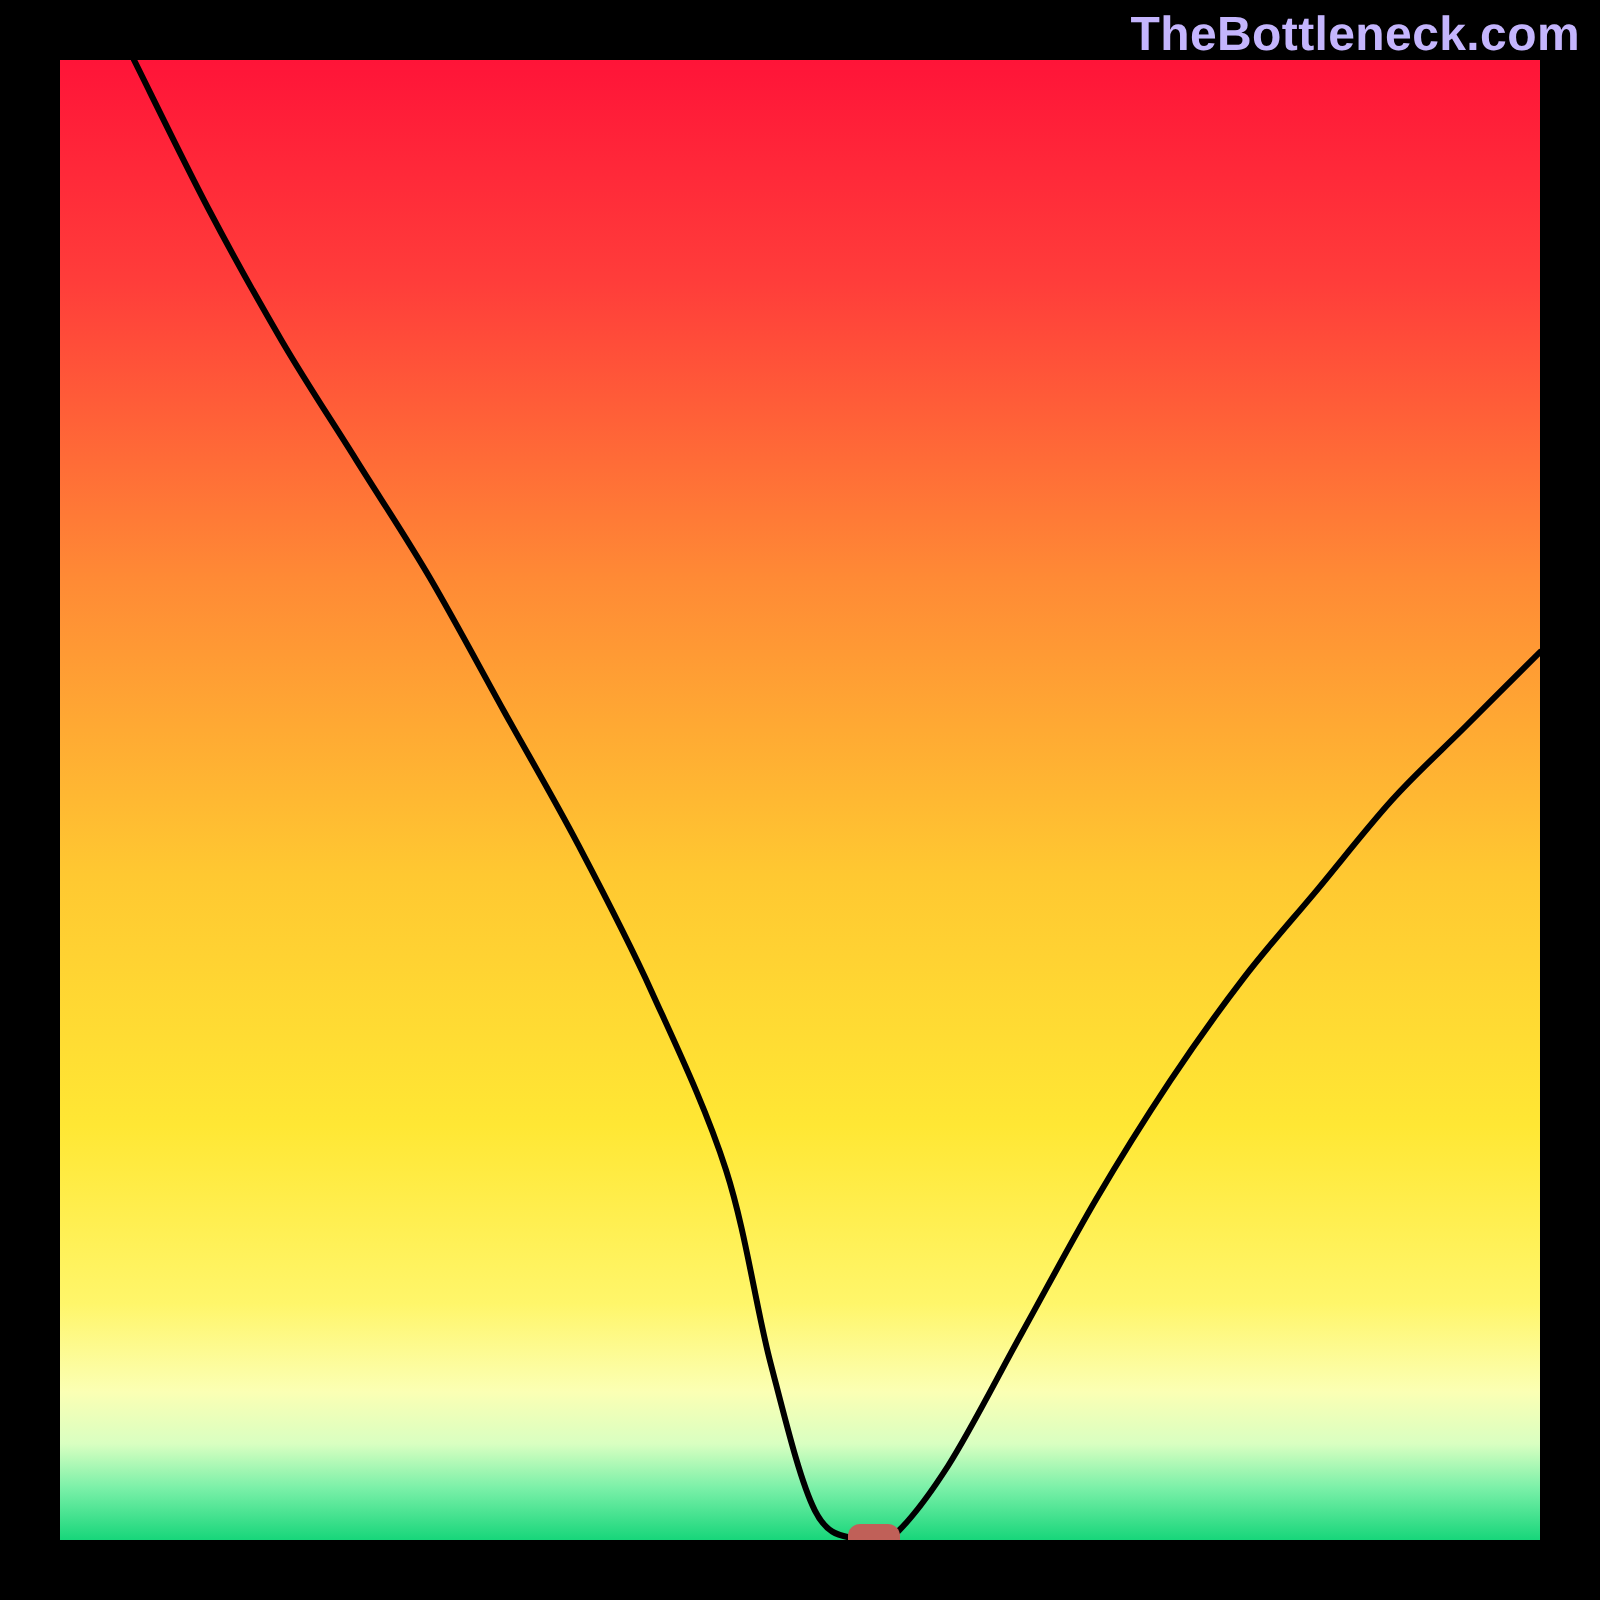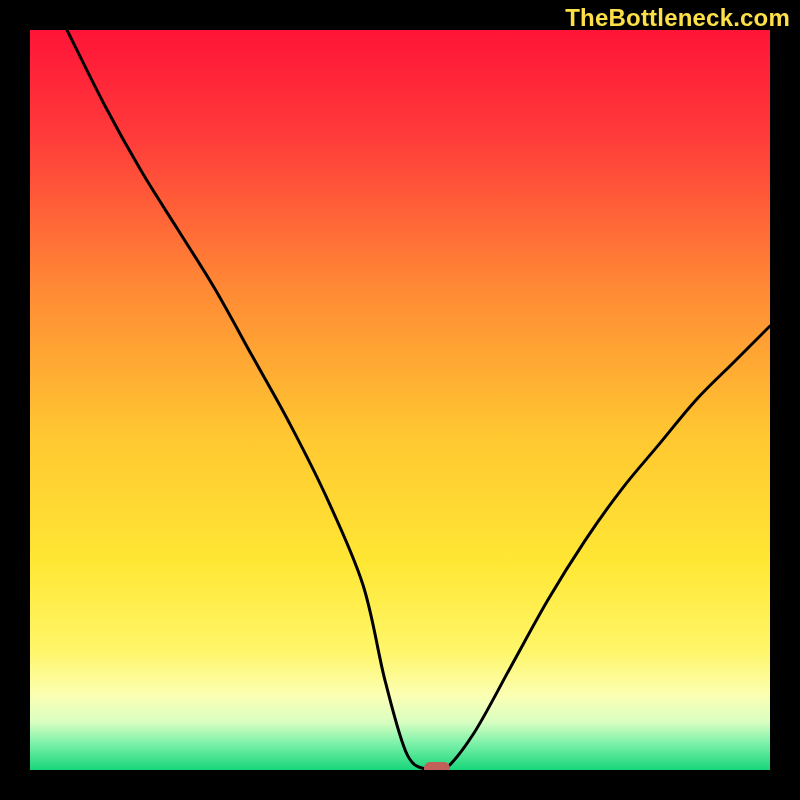--- a/index.html
+++ b/index.html
@@ -14,21 +14,21 @@
   .frame {
     position: relative;
     width: 800px;
     height: 800px;
     background: #000;
   }
   .watermark {
     position: absolute;
     top: 4px;
     right: 10px;
-    color: #fde047;
+    color: #c4b5fd;
     font-size: 24px;
     font-weight: 600;
     letter-spacing: 0.2px;
     z-index: 10;
   }
   .plot {
     position: absolute;
     left: 30px;
     top: 30px;
     width: 740px;

